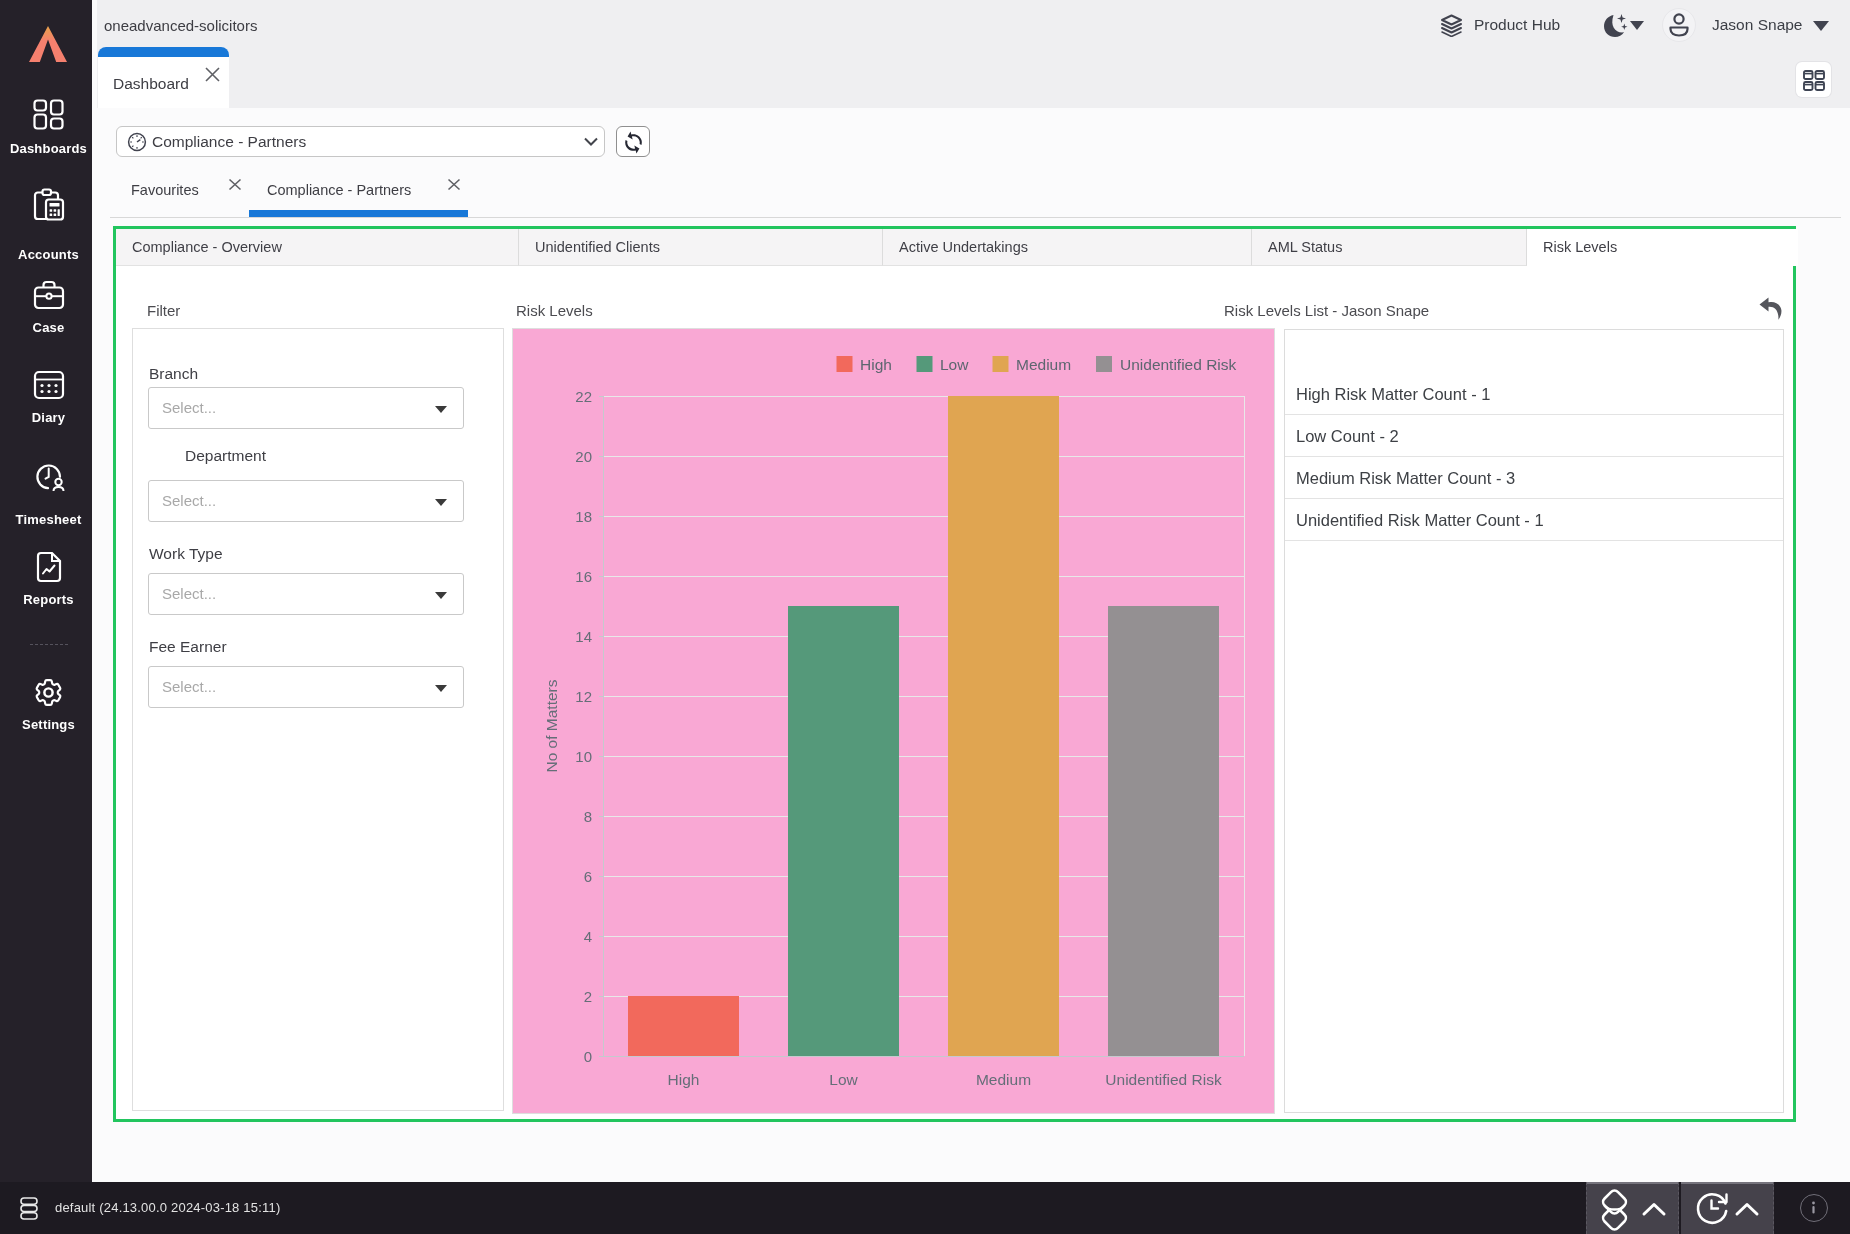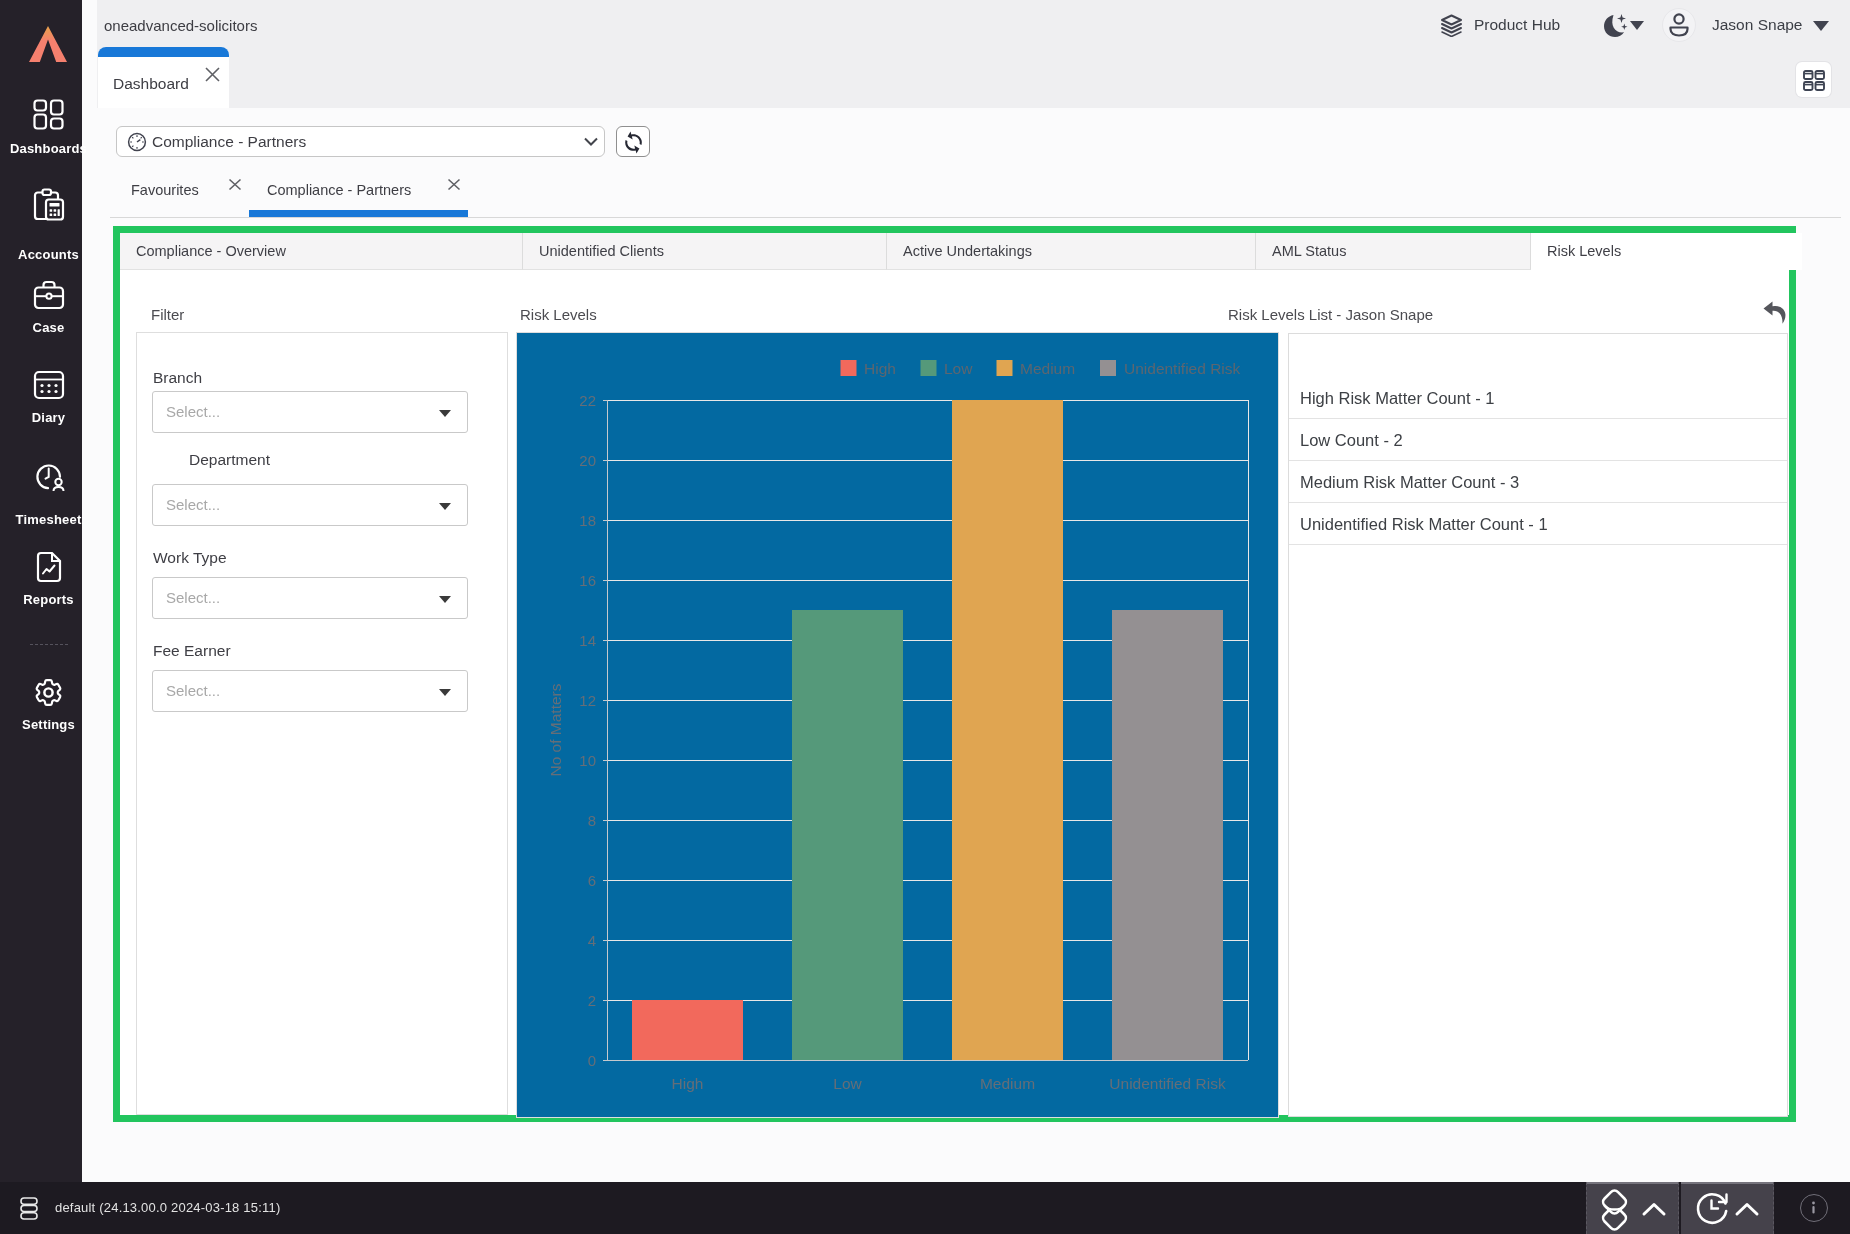--- a/index.html
+++ b/index.html
@@ -1,20 +1,20 @@
 <!DOCTYPE html>
 <html><head>
 <meta charset="utf-8">
 <style>
 * { margin:0; padding:0; box-sizing:border-box; }
 html,body { width:1850px; height:1234px; font-family:"Liberation Sans", sans-serif; background:#fbfbfc; overflow:hidden; }
 .abs { position:absolute; }
 
 
-#sidebar { left:0; top:0; width:82px; height:1182px; background:#252129; z-index:20; }
+#sidebar { left:0; top:0; width:92px; height:1182px; background:#252129; z-index:20; }
 .navitem { position:absolute; width:97px; text-align:center; color:#fff; }
 .navlabel { font-weight:bold; font-size:13px; color:#fff; letter-spacing:0.2px; }
 
 
 #topgray { left:97px; top:0; width:1753px; height:108px; background:#efeff1; }
 #tenant { left:104px; top:17px; font-size:15px; color:#3d3d43; }
 #dashtab { left:98px; top:47px; width:131px; height:61px; background:#ffffff; border-radius:8px 8px 0 0; }
 #dashtab .blue { position:absolute; left:0; top:0; width:131px; height:10px; background:#1878d8; border-radius:8px 8px 0 0; }
 #dashtab .lbl { position:absolute; left:15px; top:28px; font-size:15.5px; color:#3e3e44; }
 .xicon { stroke:#5f6065; stroke-width:1.6; fill:none; }
@@ -23,36 +23,36 @@
 #selbox { left:116px; top:126px; width:489px; height:31px; background:#fff; border:1px solid #c6c6c6; border-radius:6px; }
 #selbox .txt { position:absolute; left:35px; top:6px; font-size:15.5px; color:#3e3e44; }
 #refreshbtn { left:616px; top:126px; width:34px; height:31px; background:#fff; border:1px solid #8f8f8f; border-radius:6px; }
 
 
 .tab2lbl { position:absolute; font-size:14.5px; color:#3e3e44; }
 #blueline { left:249px; top:210px; width:219px; height:7px; background:#1878d8; }
 #grayline { left:110px; top:217px; width:1731px; height:1px; background:#d8d8d8; }
 
 
-#card { left:113px; top:226px; width:1683px; height:896px; background:#fff; border:7px solid #22c55e; }
+#card { left:113px; top:226px; width:1683px; height:896px; background:#fff; border:3px solid #22c55e; }
 .wtab { position:absolute; top:0; height:37px; background:#f5f4f5; border-right:1px solid #dcdcdc; border-bottom:1px solid #e2e2e2; font-size:14.5px; color:#3f3f46; line-height:37px; padding-left:16px; }
 .wtab.active { background:#fff; border-bottom:none; }
 
 
 .ptitle { position:absolute; font-size:15px; color:#4b4b50; }
 
 
 #filterbox { left:16px; top:99px; width:372px; height:783px; border:1px solid #dedede; background:#fff; }
 .flabel { position:absolute; left:33px; font-size:15.5px; color:#3e3e44; }
 .fselect { position:absolute; left:32px; width:316px; height:42px; border:1px solid #c9c9c9; border-radius:3px; background:#fff; }
 .fselect .ph { position:absolute; left:13px; top:11px; font-size:15px; color:#a8a8a8; }
 .fselect .car { position:absolute; right:16px; top:18px; width:0; height:0; border-left:6px solid transparent; border-right:6px solid transparent; border-top:7px solid #3a3a3a; }
 
 
-#chartbox { left:396px; top:99px; width:763px; height:786px; border:1px solid #dedede; background:#0369a1; }
+#chartbox { left:396px; top:99px; width:763px; height:786px; border:1px solid #dedede; background:#f9a8d4; }
 
 
 #listbox { left:1168px; top:100px; width:500px; height:784px; border:1px solid #dcdcdc; background:#fff; }
 .lrow { position:absolute; left:0; width:498px; height:42px; border-bottom:1px solid #e3e3e3; font-size:16.5px; color:#3d4045; line-height:42px; padding-left:11px; }
 
 
 #gridbtn { left:1796px; top:62px; width:35px; height:35px; background:#fff; border-radius:6px; box-shadow:0 0 0 1px #e3e3e6; }
 
 
 #statusbar { left:0; top:1182px; width:1850px; height:52px; background:#1d1a21; z-index:30; }

